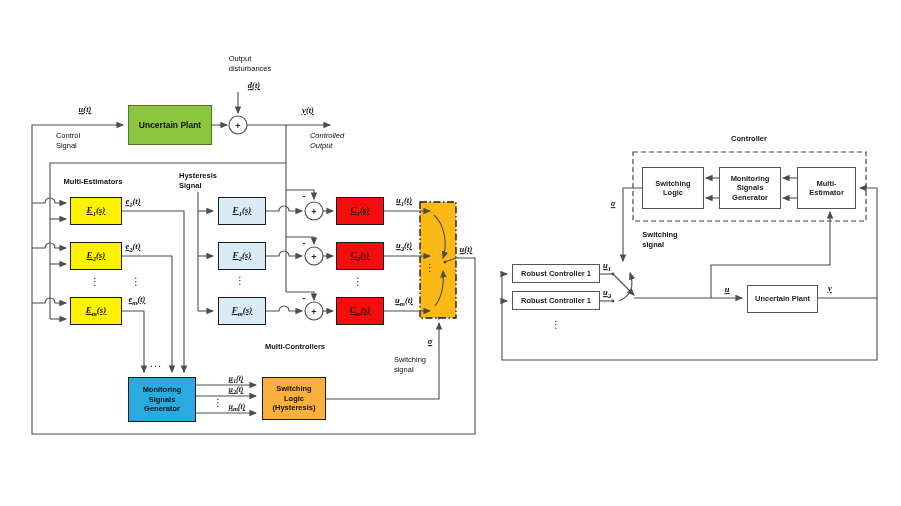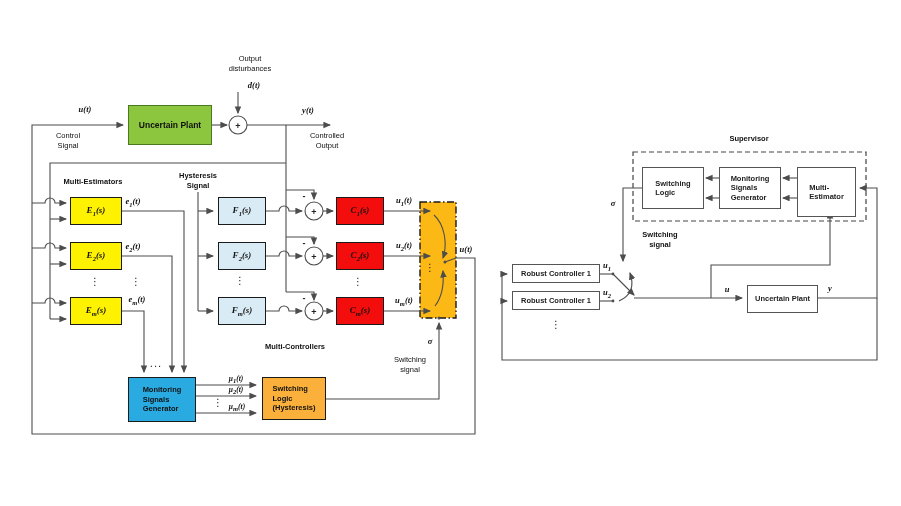--- a/index.html
+++ b/index.html
@@ -1,28 +1,28 @@
 <!DOCTYPE html>
 <html><head>
 <meta charset="utf-8">
 <style>
   html,body{margin:0;padding:0;background:#fff;}
   .canvas{position:relative;width:901px;height:506px;background:#fff;overflow:hidden;
           font-family:"Liberation Sans",sans-serif;}
   svg.layer{position:absolute;left:0;top:0;}
   .wire path{stroke:#4d4d4d;stroke-width:1.1;fill:none;}
-  .l{position:absolute;transform:translate(-50%,-50%);text-align:center;
+  .l{position:absolute;transform:translate(-50%,-50%);
      font:7.5px/1.3 "Liberation Sans",sans-serif;color:#111;white-space:pre-line;}
   .dots{font:10px/1 "DejaVu Sans",sans-serif;color:#222;letter-spacing:0;}
   .ml{position:absolute;transform:translate(-50%,-50%);white-space:nowrap;
       font-family:"Liberation Serif",serif;font-style:italic;font-weight:700;
-      font-size:8.5px;color:#111;}
+      font-size:8.5px;color:#111;text-decoration:underline;}
   .ml sub{font-size:6.5px;font-style:italic;}
   .b{position:absolute;box-sizing:border-box;border:1.2px solid #1a1a1a;
-     display:flex;align-items:center;justify-content:center;
+     display:flex;align-items:center;justify-content:center;text-align:center;
      font:700 7.5px/1.25 "Liberation Sans",sans-serif;color:#111;white-space:pre-line;}
   .b .ml{position:static;transform:none;font-size:9px;}
   .green{background:#8CC63F;border-color:#4a7a1e;font-size:8.5px;}
   .yellow{background:#FFF200;}
   .blue-lt{background:#D9EBF5;}
   .red{background:#F40D0D;}
   .msgblue{background:#29ABE2;}
   .orange{background:#FBB03B;}
   .rbox{background:#fff;border:1.2px solid #555;color:#222;}
   .sg{font-family:"Liberation Sans",sans-serif;font-weight:bold;fill:#222;}
@@ -133,21 +133,21 @@
   </svg>
 
   <div class="l" style="left:250px;top:64px;">Output
 disturbances</div>
   <span class="ml" style="left:254px;top:86px;"><span>d</span><sub></sub><span>(t)</span></span>
   <span class="ml" style="left:85px;top:110px;"><span>u</span><sub></sub><span>(t)</span></span>
   <div class="l" style="left:68px;top:141px;">Control
 Signal</div>
   <div class="b green" style="left:128px;top:105px;width:84px;height:40px;">Uncertain Plant</div>
   <span class="ml" style="left:308px;top:111px;"><span>y</span><sub></sub><span>(t)</span></span>
-  <div class="l" style="left:327px;top:141px;">Controlled
+  <div class="l" style="left:327px;top:141px;font-style:italic;">Controlled
 Output</div>
 
   <div class="l" style="left:93px;top:182px;font-weight:bold;">Multi-Estimators</div>
   <div class="l" style="left:198px;top:181px;font-weight:bold;">Hysteresis
 Signal</div>
 
   <div class="b yellow" style="left:70px;top:197px;width:52px;height:28px;"><span class="ml"><span>E</span><sub>1</sub><span>(s)</span></span></div>
   <div class="b yellow" style="left:70px;top:242px;width:52px;height:28px;"><span class="ml"><span>E</span><sub>2</sub><span>(s)</span></span></div>
   <div class="b yellow" style="left:70px;top:297px;width:52px;height:28px;"><span class="ml"><span>E</span><sub>m</sub><span>(s)</span></span></div>
   <span class="ml" style="left:133px;top:202px;"><span>e</span><sub>1</sub><span>(t)</span></span>
@@ -182,27 +182,27 @@
   <span class="ml" style="left:237px;top:407px;font-size:7.5px;"><span>μ</span><sub>m</sub><span>(t)</span></span>
 
   <div class="l dots" style="left:95px;top:282px;">⋮</div>
   <div class="l dots" style="left:136px;top:282px;">⋮</div>
   <div class="l dots" style="left:240px;top:281px;">⋮</div>
   <div class="l dots" style="left:358px;top:282px;">⋮</div>
   <div class="l dots" style="left:430px;top:268px;">⋮</div>
   <div class="l dots" style="left:218px;top:403px;">⋮</div>
   <div class="l dots" style="left:156px;top:364px;letter-spacing:1px;">...</div>
 
-  <div class="l" style="left:749px;top:139px;font-weight:bold;">Supervisor</div>
+  <div class="l" style="left:749px;top:139px;font-weight:bold;">Controller</div>
   <div class="b rbox" style="left:642px;top:167px;width:62px;height:42px;">Switching
 Logic</div>
   <div class="b rbox" style="left:719px;top:167px;width:62px;height:42px;">Monitoring
 Signals
 Generator</div>
-  <div class="b rbox" style="left:797px;top:167px;width:59px;height:50px;">Multi-
+  <div class="b rbox" style="left:797px;top:167px;width:59px;height:42px;">Multi-
 Estimator</div>
   <span class="ml" style="left:613px;top:204px;"><span>σ</span><sub></sub><span></span></span>
   <div class="l" style="left:660px;top:240px;font-weight:bold;">Switching
 signal</div>
   <div class="b rbox" style="left:512px;top:264px;width:88px;height:19px;">Robust Controller 1</div>
   <div class="b rbox" style="left:512px;top:291px;width:88px;height:19px;">Robust Controller 1</div>
   <span class="ml" style="left:607px;top:266px;"><span>u</span><sub>1</sub><span></span></span>
   <span class="ml" style="left:607px;top:293px;"><span>u</span><sub>2</sub><span></span></span>
   <div class="l dots" style="left:556px;top:325px;">⋮</div>
   <span class="ml" style="left:727px;top:290px;"><span>u</span><sub></sub><span></span></span>

